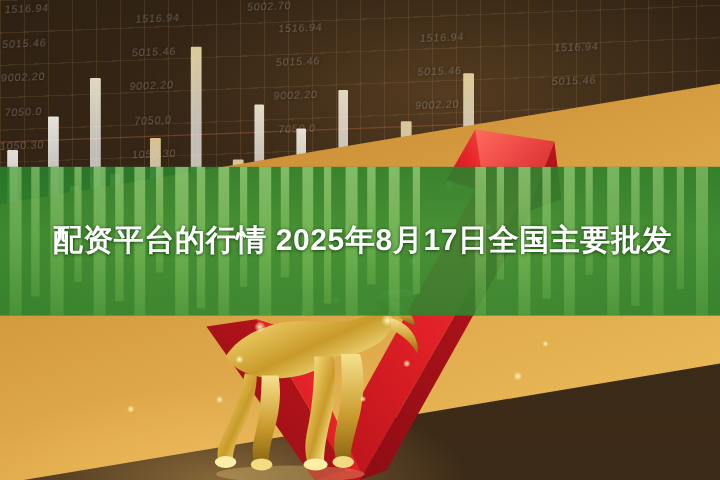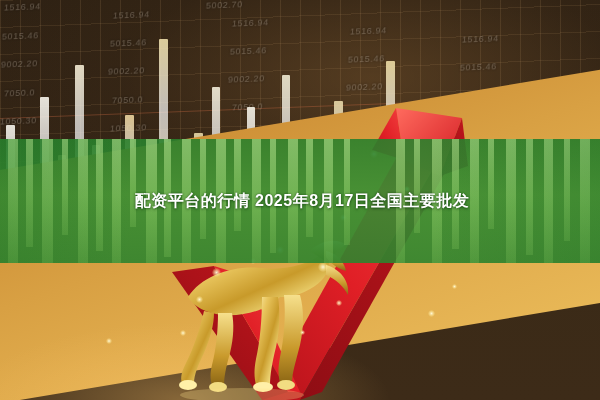--- a/index.html
+++ b/index.html
@@ -121,21 +121,21 @@
   .title {
     position: absolute;
     left: 0; top: 139px;
     width: 600px; height: 124px;
     display: flex;
     flex-direction: column;
     align-items: center;
     justify-content: center;
     gap: 6px;
     color: #ffffff;
-    font-size: 16px;
+    font-size: 25px;
     font-weight: bold;
     line-height: 1.18;
     letter-spacing: .5px;
     text-shadow: 0 1px 3px rgba(0,40,0,.55), 0 0 2px rgba(0,40,0,.45);
     white-space: nowrap;
   }
   .title-line-1 { padding-left: 4px; }
   .title-line-2 { }
 
   

